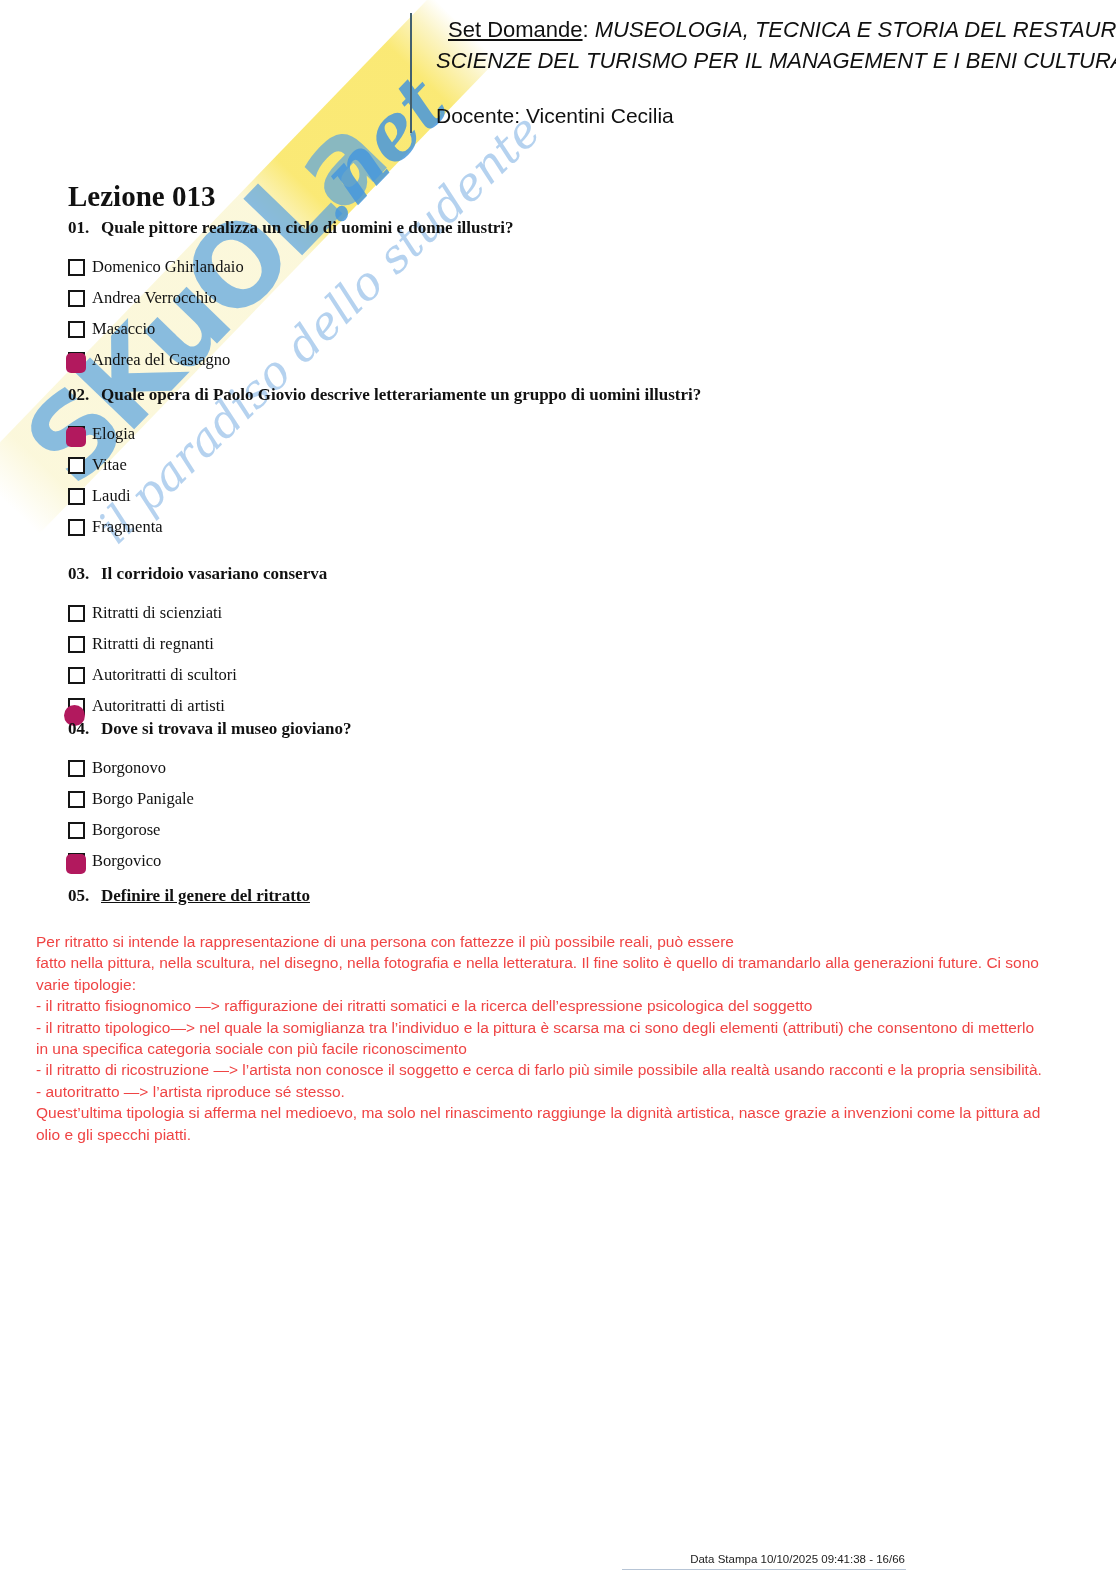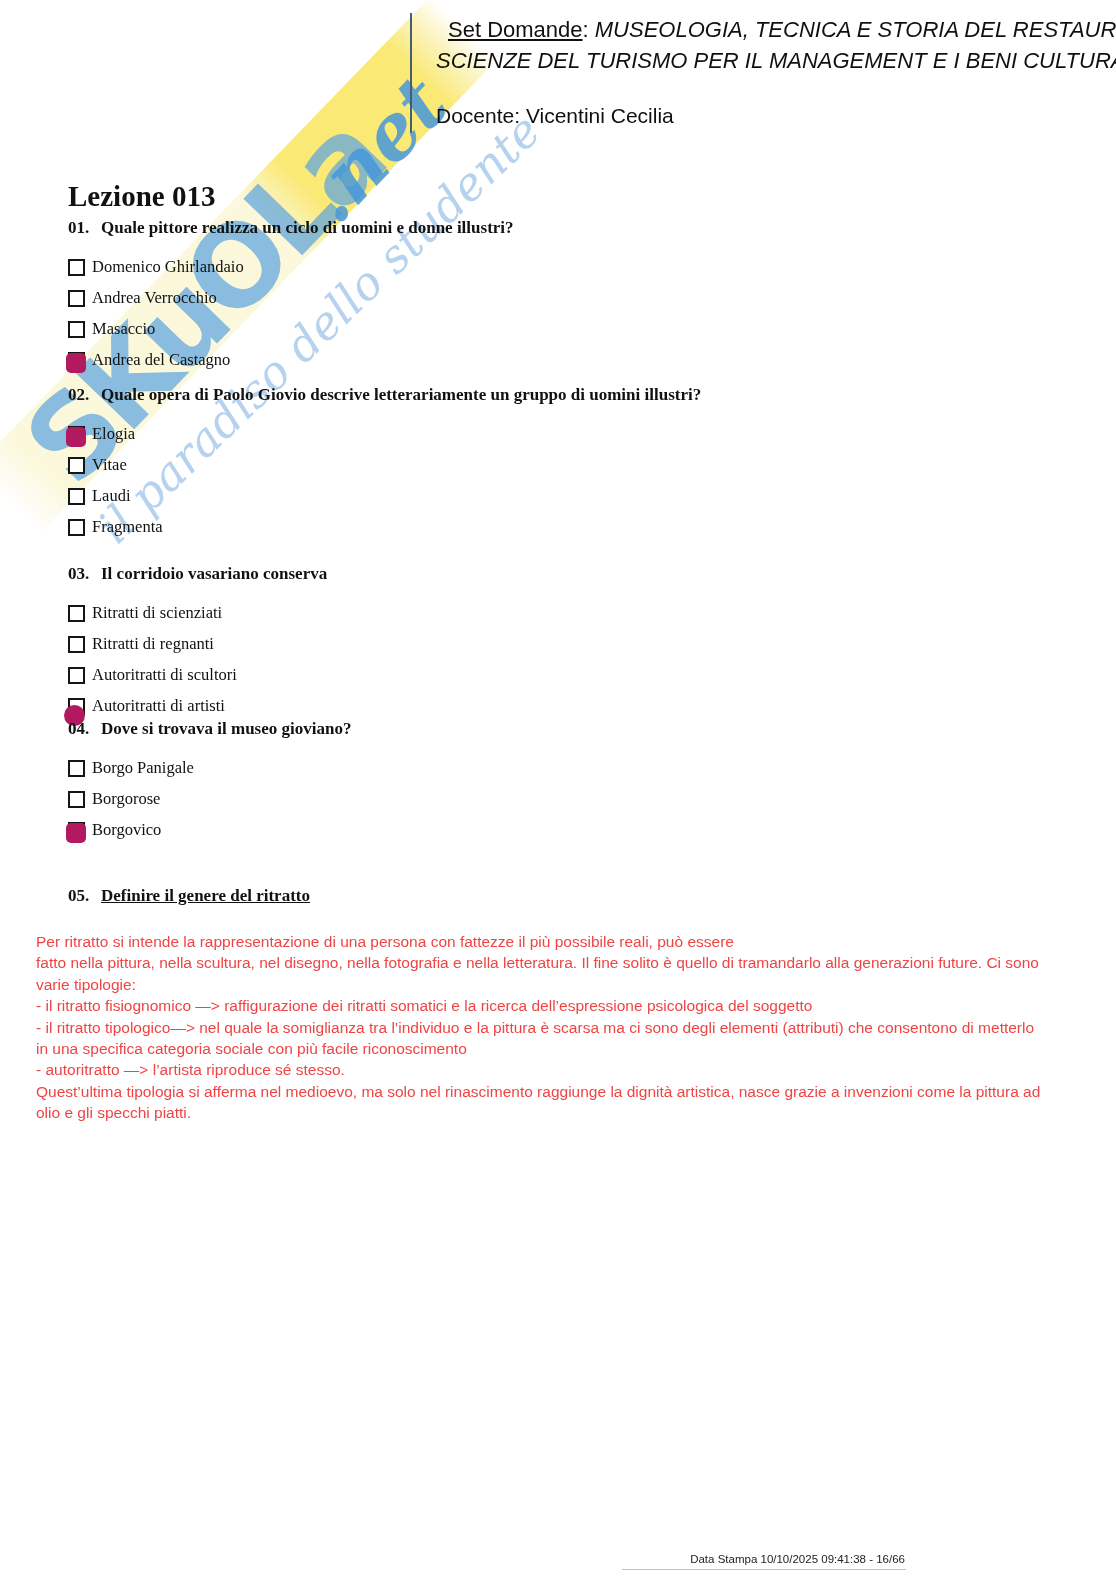--- a/index.html
+++ b/index.html
@@ -184,20 +184,24 @@
         <span class="option-label">Autoritratti di artisti</span>
       </div>
     </div>
   </div>
 
   <div class="question-block q4">
     <div class="q-heading"><span class="q-num">04.</span><span>Dove si trovava il museo gioviano?</span></div>
     <div class="options">
       <div class="option-row">
         <span class="checkbox"></span>
+        <span class="option-label">Borgonovo</span>
+      </div>
+      <div class="option-row">
+        <span class="checkbox"></span>
         <span class="option-label">Borgo Panigale</span>
       </div>
       <div class="option-row">
         <span class="checkbox"></span>
         <span class="option-label">Borgorose</span>
       </div>
       <div class="option-row">
         <span class="checkbox">
             <span class="check-mark" style="display: block;"></span>
           </span>
@@ -210,20 +214,21 @@
     <div class="q-heading"><span class="q-num">05.</span><span>Definire il genere del ritratto</span></div>
   </div>
 
   <div class="answer">
     <div class="answer-line">Per ritratto si intende la rappresentazione di una persona con fattezze il più possibile reali, può essere</div>
     <div class="answer-line">fatto nella pittura, nella scultura, nel disegno, nella fotografia e nella letteratura. Il fine solito è quello di tramandarlo alla generazioni future.  Ci sono</div>
     <div class="answer-line">varie tipologie:</div>
     <div class="answer-line">- il ritratto fisiognomico —&gt; raffigurazione dei ritratti somatici e la ricerca dell’espressione psicologica del soggetto</div>
     <div class="answer-line">- il ritratto tipologico—&gt; nel quale la somiglianza tra l’individuo e la pittura è scarsa ma ci sono degli elementi (attributi) che consentono di metterlo</div>
     <div class="answer-line">in una specifica categoria sociale con più facile riconoscimento</div>
+    <div class="answer-line">- il ritratto di ricostruzione —&gt; l’artista non conosce il soggetto e cerca di farlo più simile possibile alla realtà usando racconti e la propria sensibilità.</div>
     <div class="answer-line">- autoritratto —&gt;  l’artista riproduce sé stesso.</div>
     <div class="answer-line">Quest’ultima tipologia si afferma nel medioevo, ma solo nel rinascimento raggiunge la dignità artistica, nasce grazie a invenzioni come la pittura ad</div>
     <div class="answer-line">olio e gli specchi piatti.</div>
   </div>
 
   <div class="footer">Data Stampa 10/10/2025 09:41:38 - 16/66</div>
   <div class="footer-rule"></div>
 
 </div>
 

